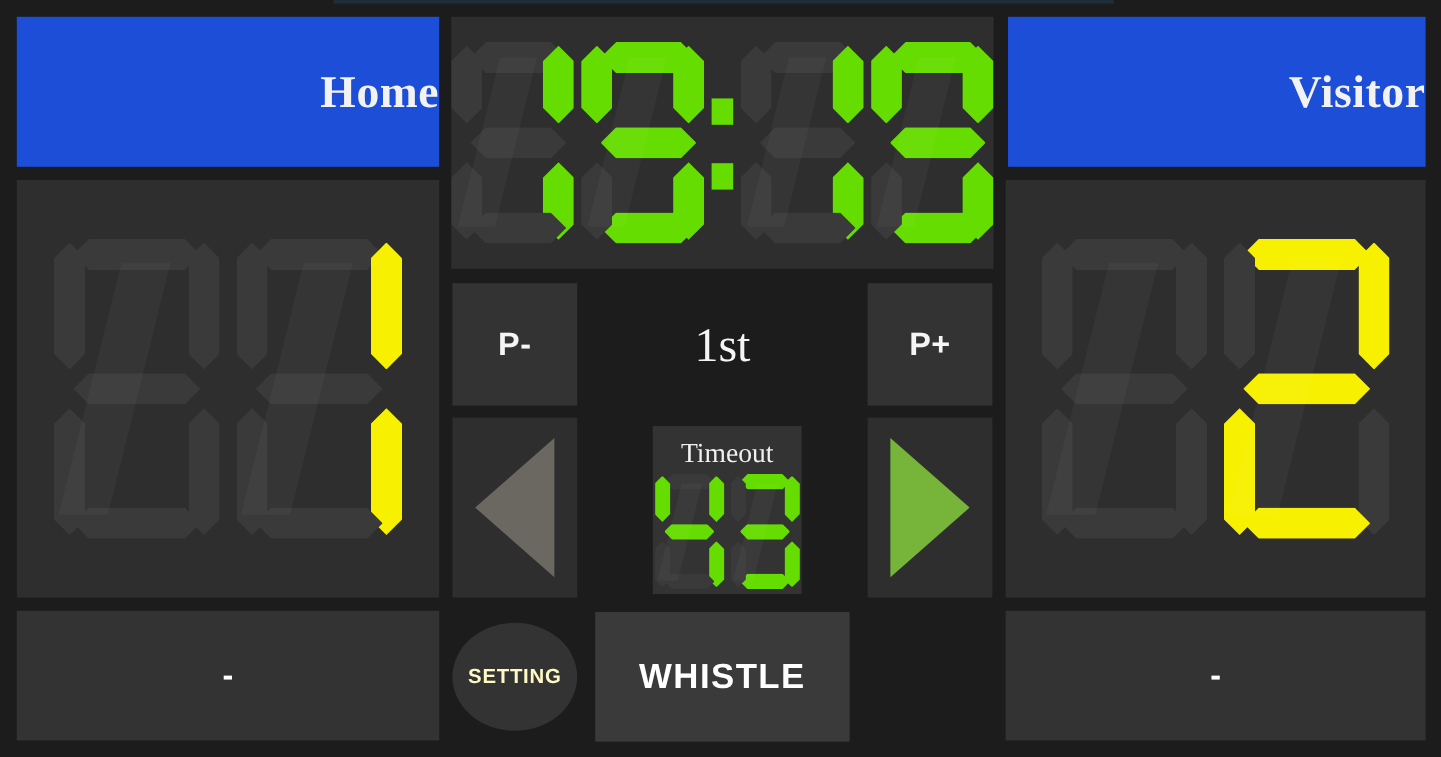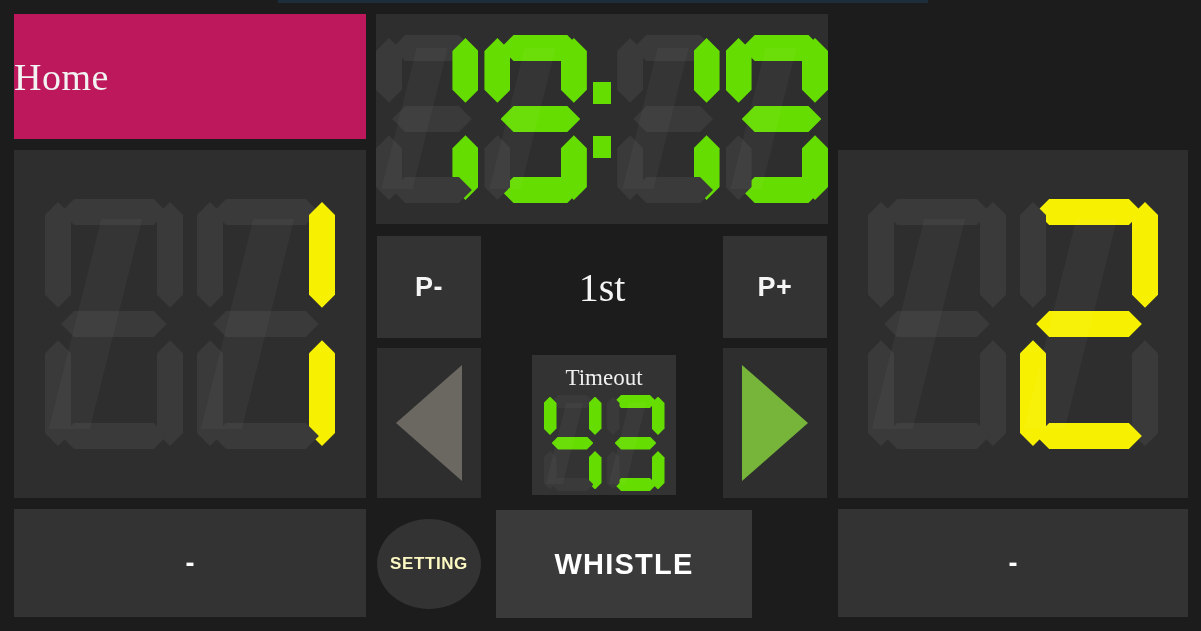--- a/index.html
+++ b/index.html
@@ -34,24 +34,25 @@
   }
 
   
   .panel {
     position: absolute;
     box-sizing: border-box;
   }
 
   
   .team-header {
-    background: #be185d;
-    display: flex;
-    align-items: center;
-    justify-content: flex-start;
+    background: #1d4ed8;
+    display: flex;
+    align-items: center;
+    justify-content: flex-end;
+    font-weight: bold;
   }
   .team-header span {
     font-family: "Liberation Serif", "DejaVu Serif", serif;
     color: #f2f2f2;
     font-size: 38px;
     letter-spacing: 0.5px;
   }
 
   
   .score-panel {
@@ -338,21 +339,21 @@
   </div>
 
   <div class="panel pbtn" style="left:723px; top:236px; width:104px; height:102px;">
     <span>P+</span>
   </div>
 
   <div class="panel arrow-btn" style="left:377px; top:348px; width:104px; height:150px;">
     <div class="tri tri-left" style="border-right-color: rgb(107, 104, 98);"></div>
   </div>
 
-  <div class="panel timeout-panel" style="left:532px; top:355px; width:144px; height:140px;">
+  <div class="panel timeout-panel" style="left:544px; top:355px; width:124px; height:140px;">
     <div class="timeout-label">Timeout</div>
     <div class="timeout-digits">
       <div class="seg-digit" id="to-d0" style="--w: 58px; --h: 96px; --t: 13px; width: 58px; height: 96px;">
           <div class="seg h seg-a" style="background: rgb(58, 58, 58);"></div>
           <div class="seg v seg-b" style="background: rgb(102, 221, 0);"></div>
           <div class="seg v seg-c" style="background: rgb(102, 221, 0);"></div>
           <div class="seg h seg-d" style="background: rgb(58, 58, 58);"></div>
           <div class="seg v seg-e" style="background: rgb(58, 58, 58);"></div>
           <div class="seg v seg-f" style="background: rgb(102, 221, 0);"></div>
           <div class="seg h seg-g" style="background: rgb(102, 221, 0);"></div>
@@ -372,25 +373,28 @@
   </div>
 
   <div class="panel arrow-btn" style="left:723px; top:348px; width:104px; height:150px;">
     <div class="tri tri-right" style="border-left-color: rgb(118, 180, 58);"></div>
   </div>
 
   <div class="panel round-btn" style="left:377px; top:519px; width:104px; height:90px;">
     <span>SETTING</span>
   </div>
 
-  <div class="panel whistle-btn" style="left:496px; top:510px; width:256px; height:108px;">
+  <div class="panel whistle-btn" style="left:496px; top:510px; width:212px; height:108px;">
     <span>WHISTLE</span>
   </div>
 
 
+  <div class="panel team-header" style="left:840px; top:14px; width:348px; height:125px;">
+    <span>Visitor</span>
+  </div>
 
   <div class="panel score-panel" style="left:838px; top:150px; width:350px; height:348px;">
     <div class="seg-digit" id="vis-d0" style="--w: 138px; --h: 250px; --t: 26px; width: 138px; height: 250px;">
         <div class="seg h seg-a" style="background: rgb(58, 58, 58);"></div>
         <div class="seg v seg-b" style="background: rgb(58, 58, 58);"></div>
         <div class="seg v seg-c" style="background: rgb(58, 58, 58);"></div>
         <div class="seg h seg-d" style="background: rgb(58, 58, 58);"></div>
         <div class="seg v seg-e" style="background: rgb(58, 58, 58);"></div>
         <div class="seg v seg-f" style="background: rgb(58, 58, 58);"></div>
         <div class="seg h seg-g" style="background: rgb(58, 58, 58);"></div>

